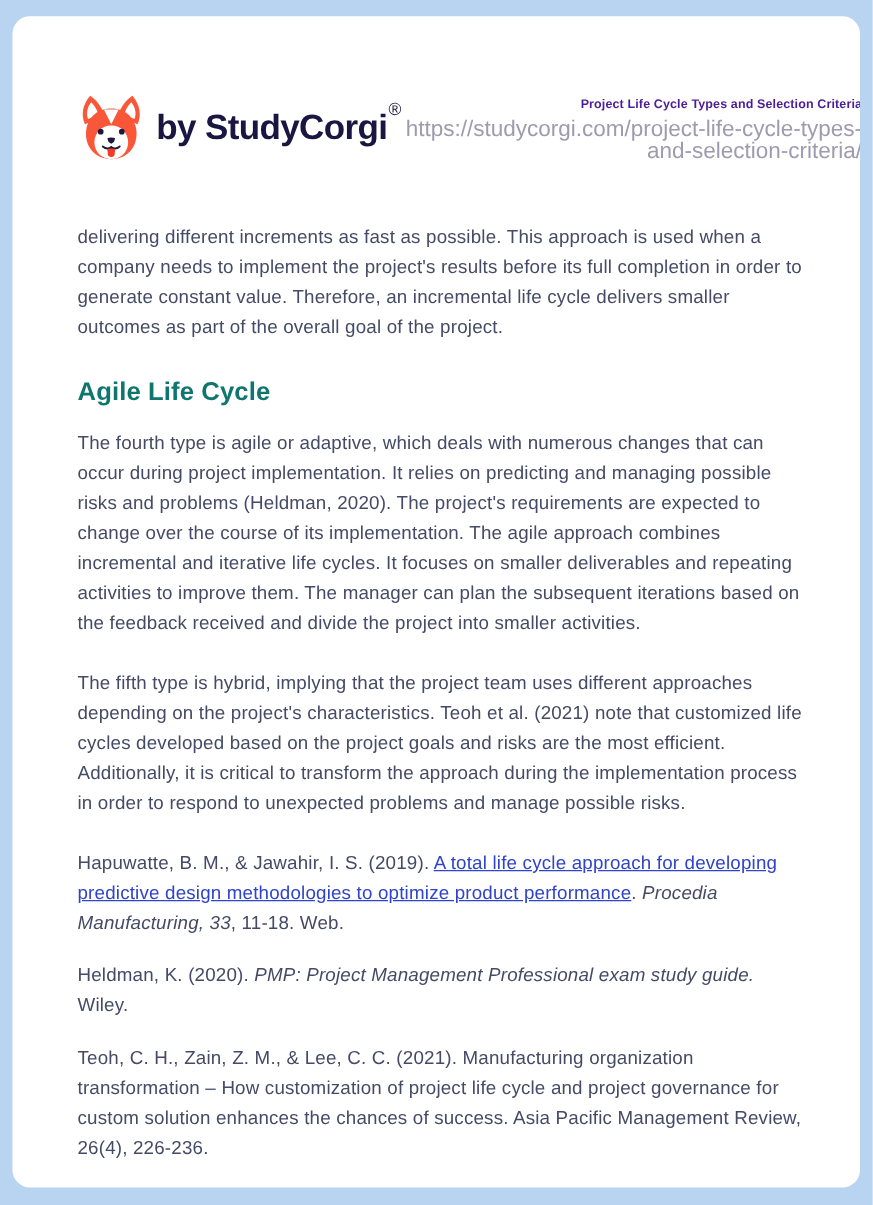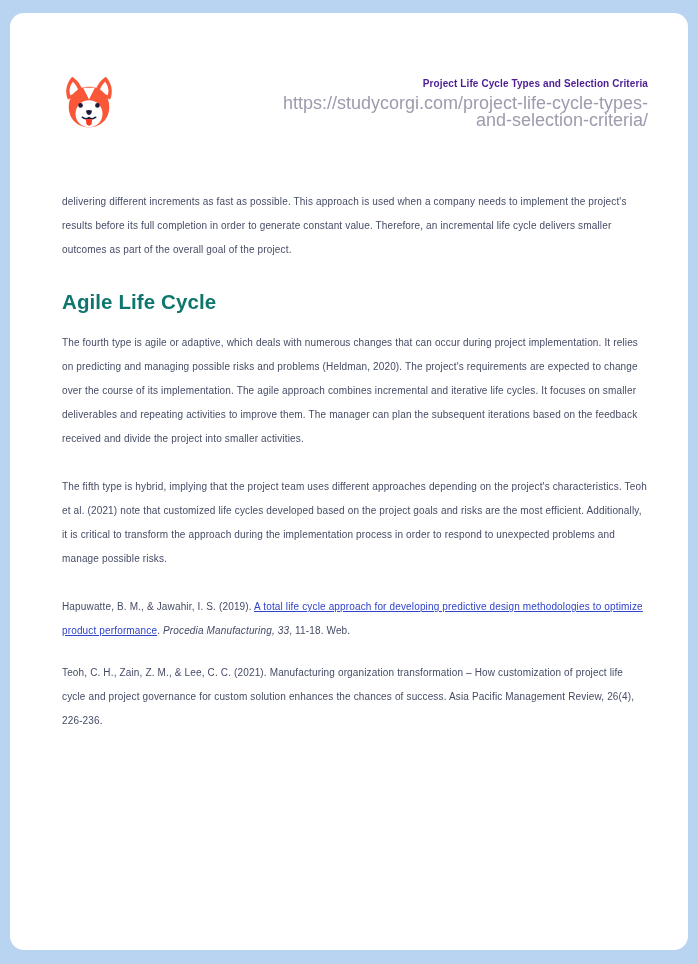--- a/index.html
+++ b/index.html
@@ -69,22 +69,22 @@
   .doc-url {
     margin-top: 3px;
     font-size: 18px;
     color: #9d9bad;
     line-height: 17px;
     overflow-wrap: break-word;
   }
   
   .article { padding-top: 47px; }
   .article p {
-    margin: 12px 0 24px 0;
-    font-size: 10px;
+    margin: 0 0 24px 0;
+    font-size: 15px;
     line-height: 24px;
     letter-spacing: 0.15px;
     color: #454b66;
     max-width: 590px;
   }
   .article h2 {
     margin: 28px 0 17px 0;
     font-size: 20.5px;
     font-weight: 700;
     letter-spacing: 0.1px;
@@ -114,38 +114,40 @@
             <path d="M32 14 C18 14 8 24 8 38 C8 52 18 62 32 62 C46 62 56 52 56 38 C56 24 46 14 32 14 Z" fill="#f95738"></path>
             <path d="M25 15 L32 29 L39 15 Z" fill="#ffffff"></path>
             <path d="M32 30 C23 30 16 37 16 46 C16 56 24 62 32 62 C40 62 48 56 48 46 C48 37 41 30 32 30 Z" fill="#ffffff"></path>
             <circle cx="22" cy="36" r="2.7" fill="#1d1a3e"></circle>
             <circle cx="42" cy="36" r="2.7" fill="#1d1a3e"></circle>
             <path d="M28.5 42 Q32 40.8 35.5 42 Q35.5 46.2 32 47.4 Q28.5 46.2 28.5 42 Z" fill="#1d1a3e"></path>
             <path d="M24 50 Q28 53.5 32 50.5 Q36 53.5 40 50" stroke="#1d1a3e" stroke-width="1.8" fill="none" stroke-linecap="round"></path>
             <path d="M28.2 52.5 Q32 51.5 35.8 52.5 L35 58.5 Q32 61.5 29 58.5 Z" fill="#f63b23"></path>
           </svg>
         </span>
+        <span class="wordmark"><span>by StudyCorgi</span><span class="reg">®</span></span>
       </div>
       <div class="doc-meta">
         <div class="doc-title">Project Life Cycle Types and Selection Criteria</div>
         <div class="doc-url">https://studycorgi.com/project-life-cycle-types-and-selection-criteria/</div>
       </div>
     </div>
 
     <div class="article">
       <p>delivering different increments as fast as possible. This approach is used when a company needs to implement the project's results before its full completion in order to generate constant value. Therefore, an incremental life cycle delivers smaller outcomes as part of the overall goal of the project.</p>
 
       <h2>Agile Life Cycle</h2>
       <p>The fourth type is agile or adaptive, which deals with numerous changes that can occur during project implementation. It relies on predicting and managing possible risks and problems (Heldman, 2020). The project's requirements are expected to change over the course of its implementation. The agile approach combines incremental and iterative life cycles. It focuses on smaller deliverables and repeating activities to improve them. The manager can plan the subsequent iterations based on the feedback received and divide the project into smaller activities.</p>
 
       <p>The fifth type is hybrid, implying that the project team uses different approaches depending on the project's characteristics. Teoh et al. (2021) note that customized life cycles developed based on the project goals and risks are the most efficient. Additionally, it is critical to transform the approach during the implementation process in order to respond to unexpected problems and manage possible risks.</p>
 
 
       <div class="ref">
         <p><span>Hapuwatte, B. M., &amp; Jawahir, I. S. (2019). </span><a href="#">A total life cycle approach for developing predictive design methodologies to optimize product performance</a><span>. </span><span class="ital">Procedia Manufacturing, 33</span><span>, 11-18. Web.</span></p>
 
+        <p><span>Heldman, K. (2020). </span><span class="ital">PMP: Project Management Professional exam study guide.</span><span> Wiley.</span></p>
 
         <p>Teoh, C. H., Zain, Z. M., &amp; Lee, C. C. (2021). Manufacturing organization transformation – How customization of project life cycle and project governance for custom solution enhances the chances of success. Asia Pacific Management Review, 26(4), 226-236.</p>
       </div>
     </div>
 
   </div>
 </div>
 
 </body></html>

